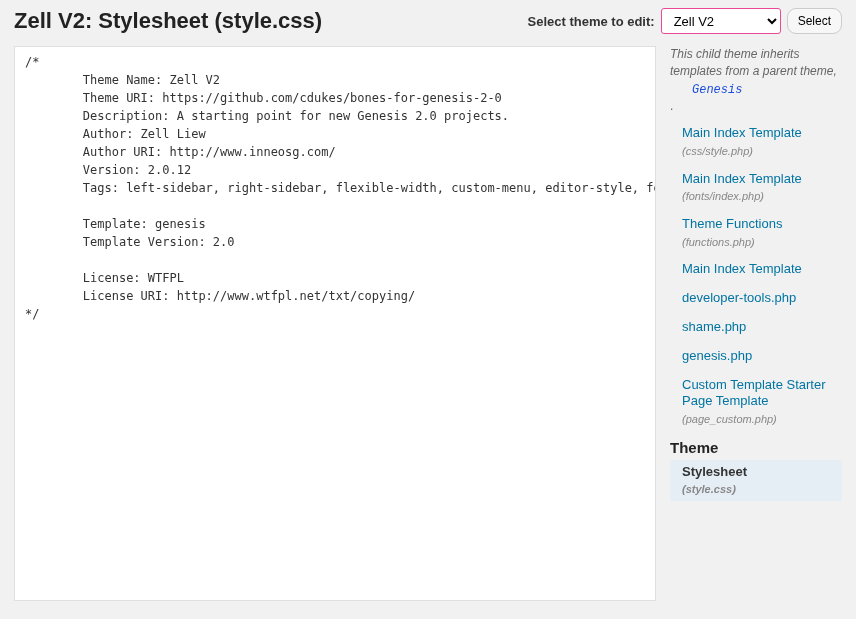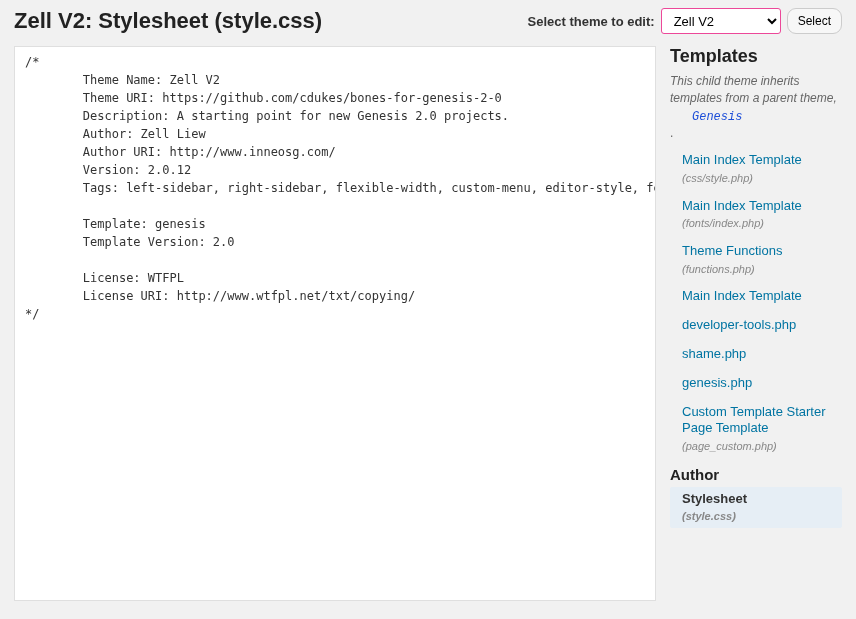--- a/index.html
+++ b/index.html
@@ -172,21 +172,20 @@
 
         Template: genesis
         Template Version: 2.0
 
         License: WTFPL
         License URI: http://www.wtfpl.net/txt/copying/
 */</textarea>
     </div>
 
     <div class="sidebar">
-      <h2>Templates</h2>
       <p class="inherit-note">
         <span>This child theme inherits templates from a parent theme,</span>
         <a href="#">Genesis</a>
       </p>
       <p class="dot">.</p>
 
       <ul class="file-list">
         <li>
           <a href="#">Main Index Template</a>
           <span class="file-path">(css/style.php)</span>
@@ -210,21 +209,21 @@
         </li>
         <li>
           <a href="#">genesis.php</a>
         </li>
         <li>
           <a href="#">Custom Template Starter Page Template</a>
           <span class="file-path">(page_custom.php)</span>
         </li>
       </ul>
 
-      <h3>Author</h3>
+      <h3>Theme</h3>
       <ul class="file-list">
         <li class="active">
           <a href="#">Stylesheet</a>
           <span class="file-path">(style.css)</span>
         </li>
       </ul>
     </div>
   </div>
 </div>
 

